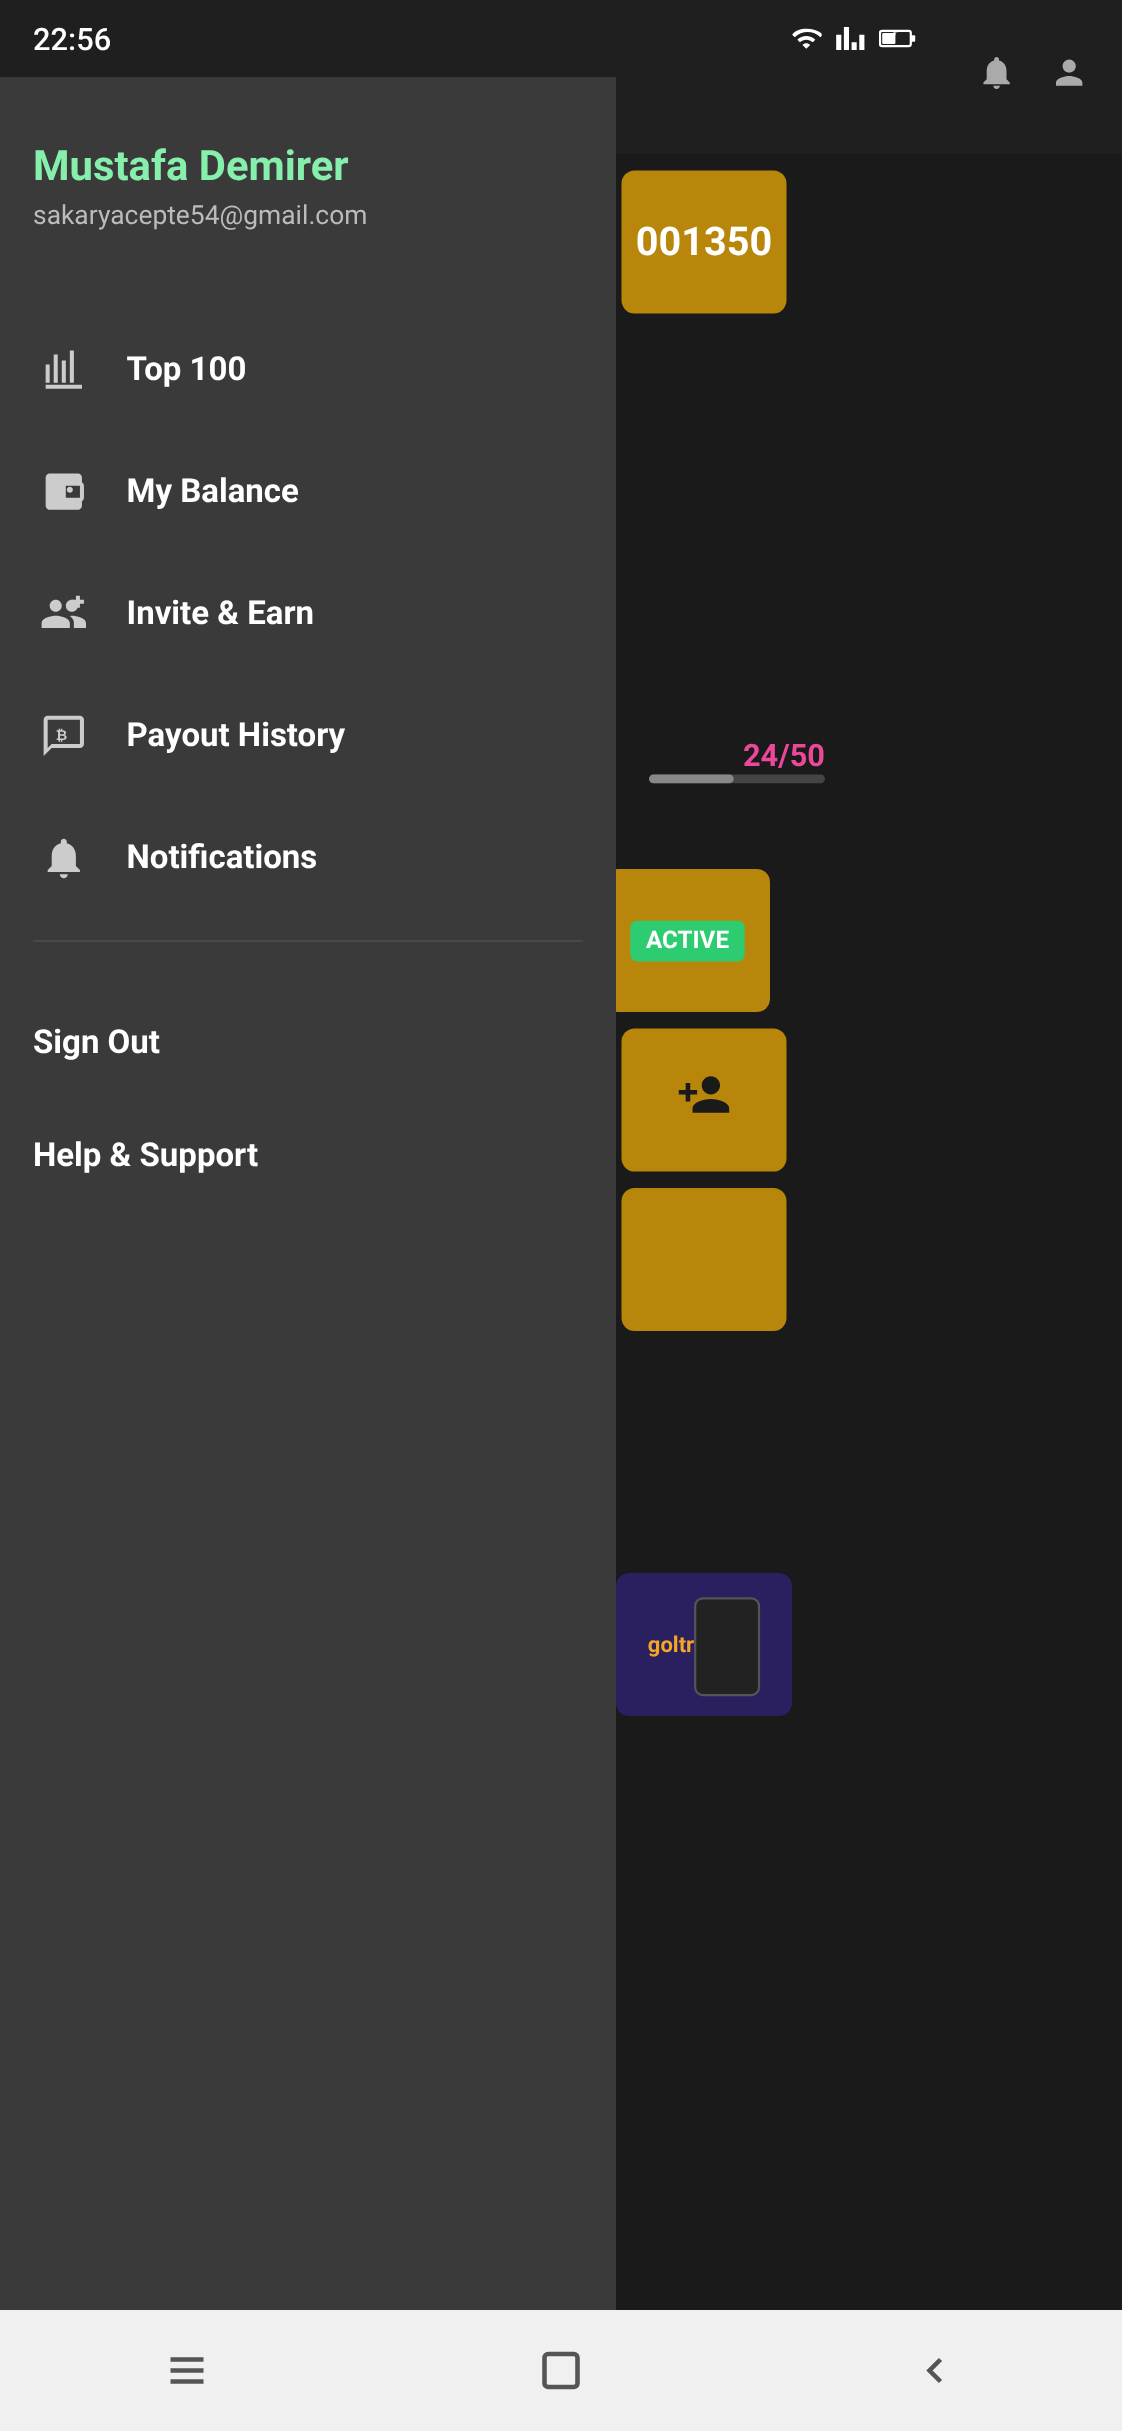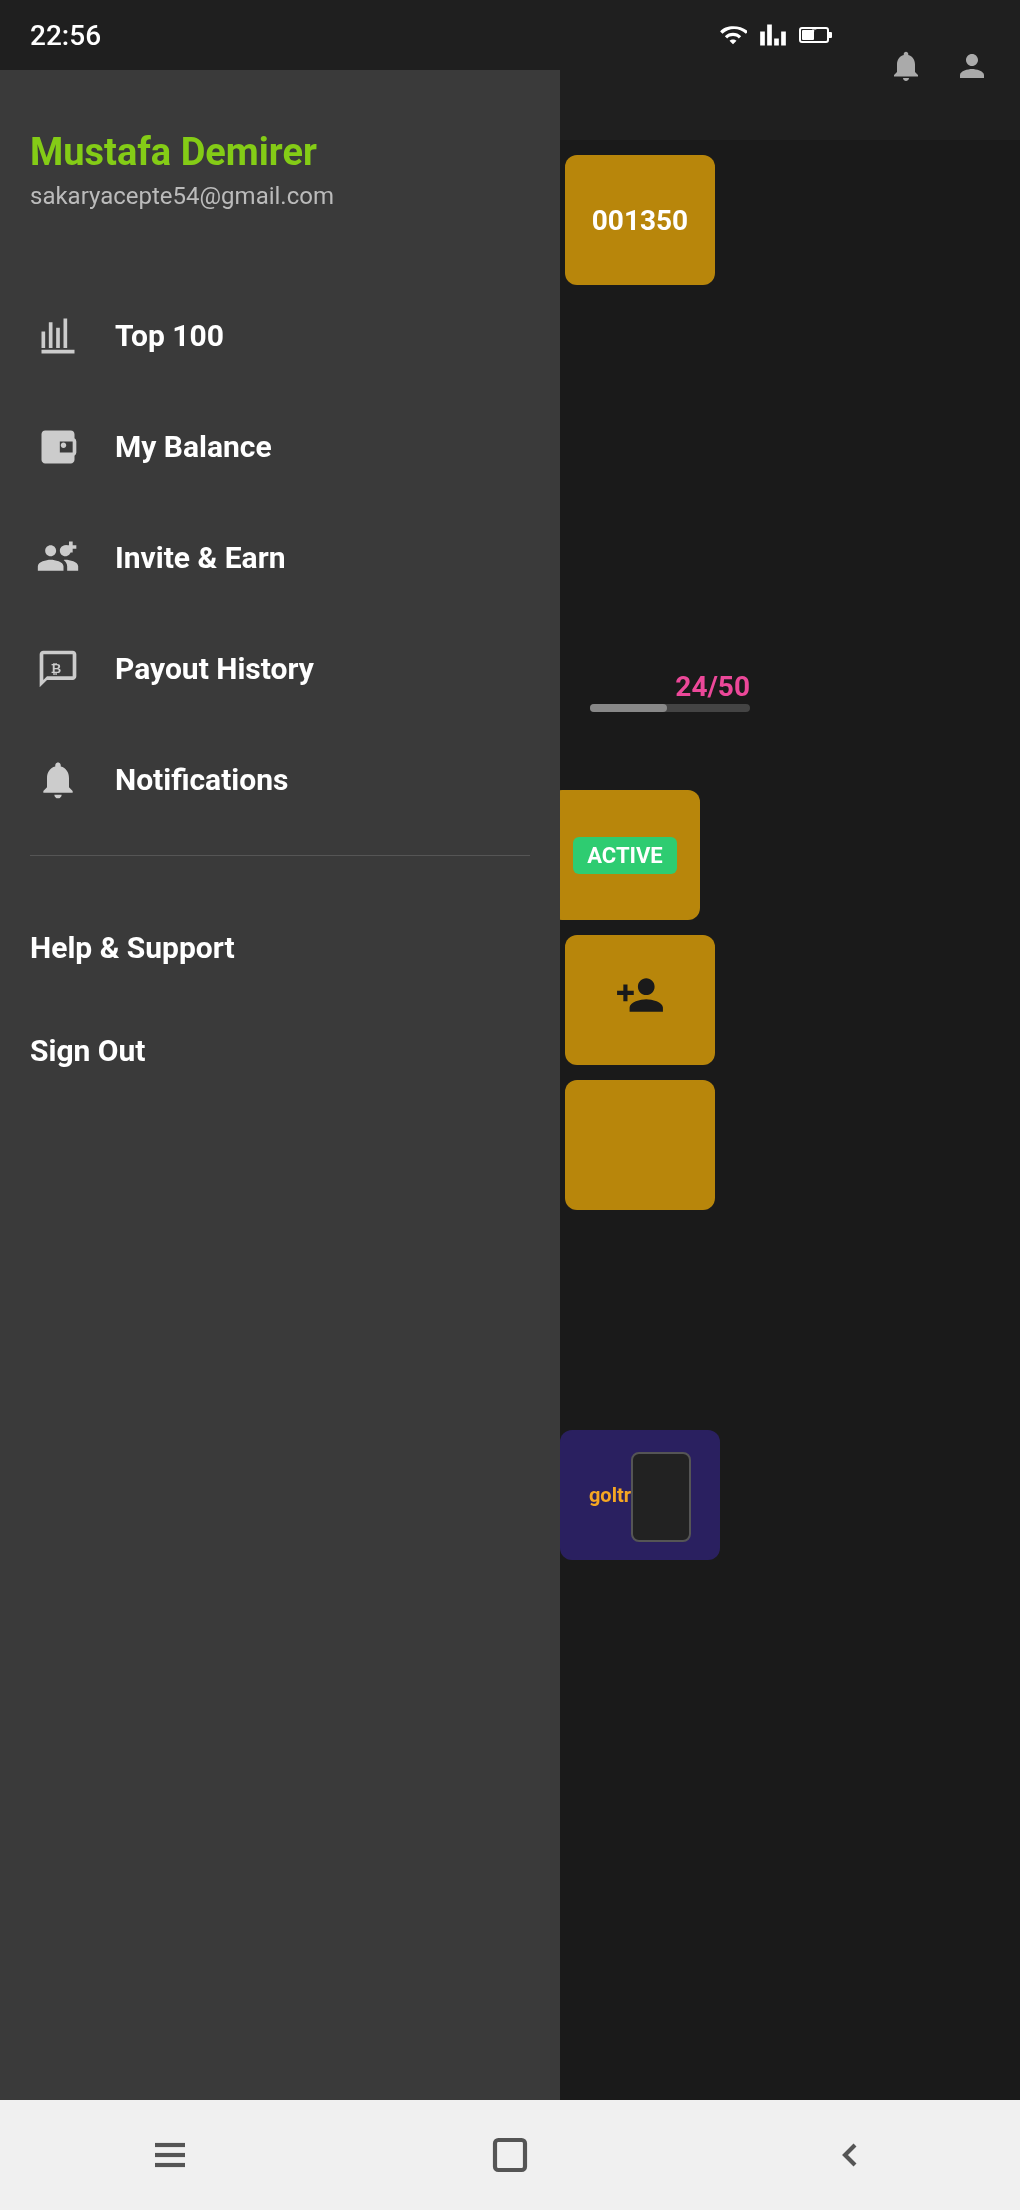--- a/index.html
+++ b/index.html
@@ -53,21 +53,21 @@
       height: 130px;
       background: #b8860b;
       border-radius: 12px;
       display: flex;
       align-items: center;
       justify-content: center;
     }
 
     .golden-card-top-text {
       color: #fff;
-      font-size: 28px;
+      font-size: 36px;
       font-weight: bold;
     }
 
     
     .progress-area {
       position: absolute;
       top: 660px;
       left: 560px;
       width: 200px;
       background: transparent;
@@ -229,21 +229,21 @@
       z-index: 15;
       padding: 40px 30px 0 30px;
     }
 
     
     .user-info {
       padding: 20px 0 40px 0;
     }
 
     .user-name {
-      color: #84cc16;
+      color: #86efac;
       font-size: 38px;
       font-weight: bold;
       margin-bottom: 8px;
     }
 
     .user-email {
       color: #bbb;
       font-size: 24px;
     }
 
@@ -465,25 +465,25 @@
       <span class="menu-item-label">Notifications</span>
     </div>
 
   </div>
 
   <div class="divider"></div>
 
   <div class="bottom-menu">
 
     <div class="bottom-menu-item">
+      <span class="bottom-menu-label">Sign Out</span>
+    </div>
+
+    <div class="bottom-menu-item">
       <span class="bottom-menu-label">Help &amp; Support</span>
-    </div>
-
-    <div class="bottom-menu-item">
-      <span class="bottom-menu-label">Sign Out</span>
     </div>
 
   </div>
 
 </div>
 
 <div class="nav-bar">
   <div class="nav-btn">
     <svg viewBox="0 0 24 24">
       <line x1="3" y1="6" x2="21" y2="6"></line>

